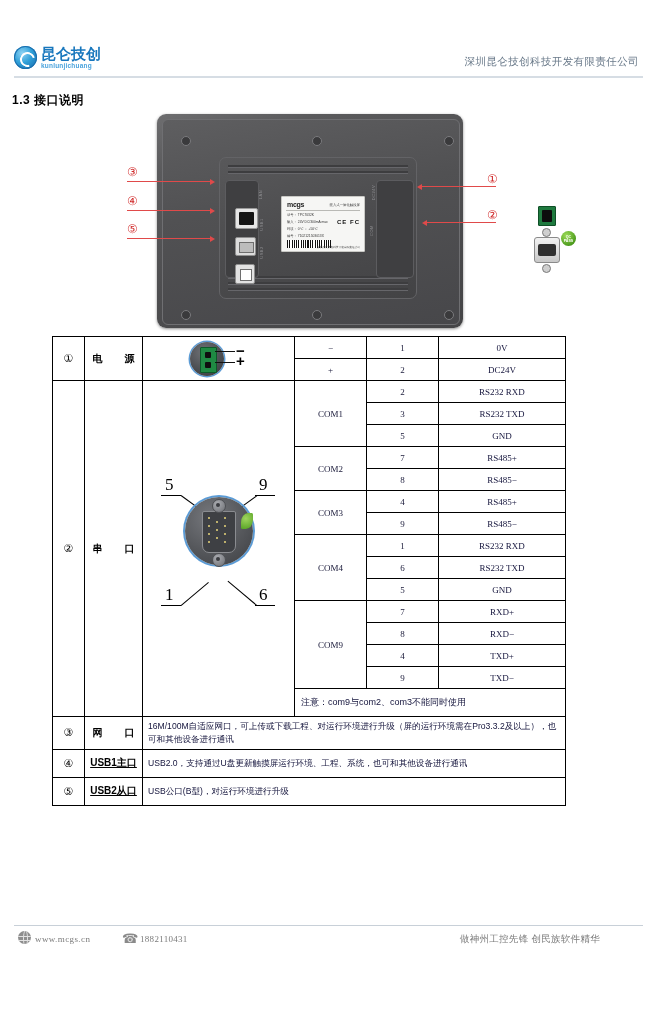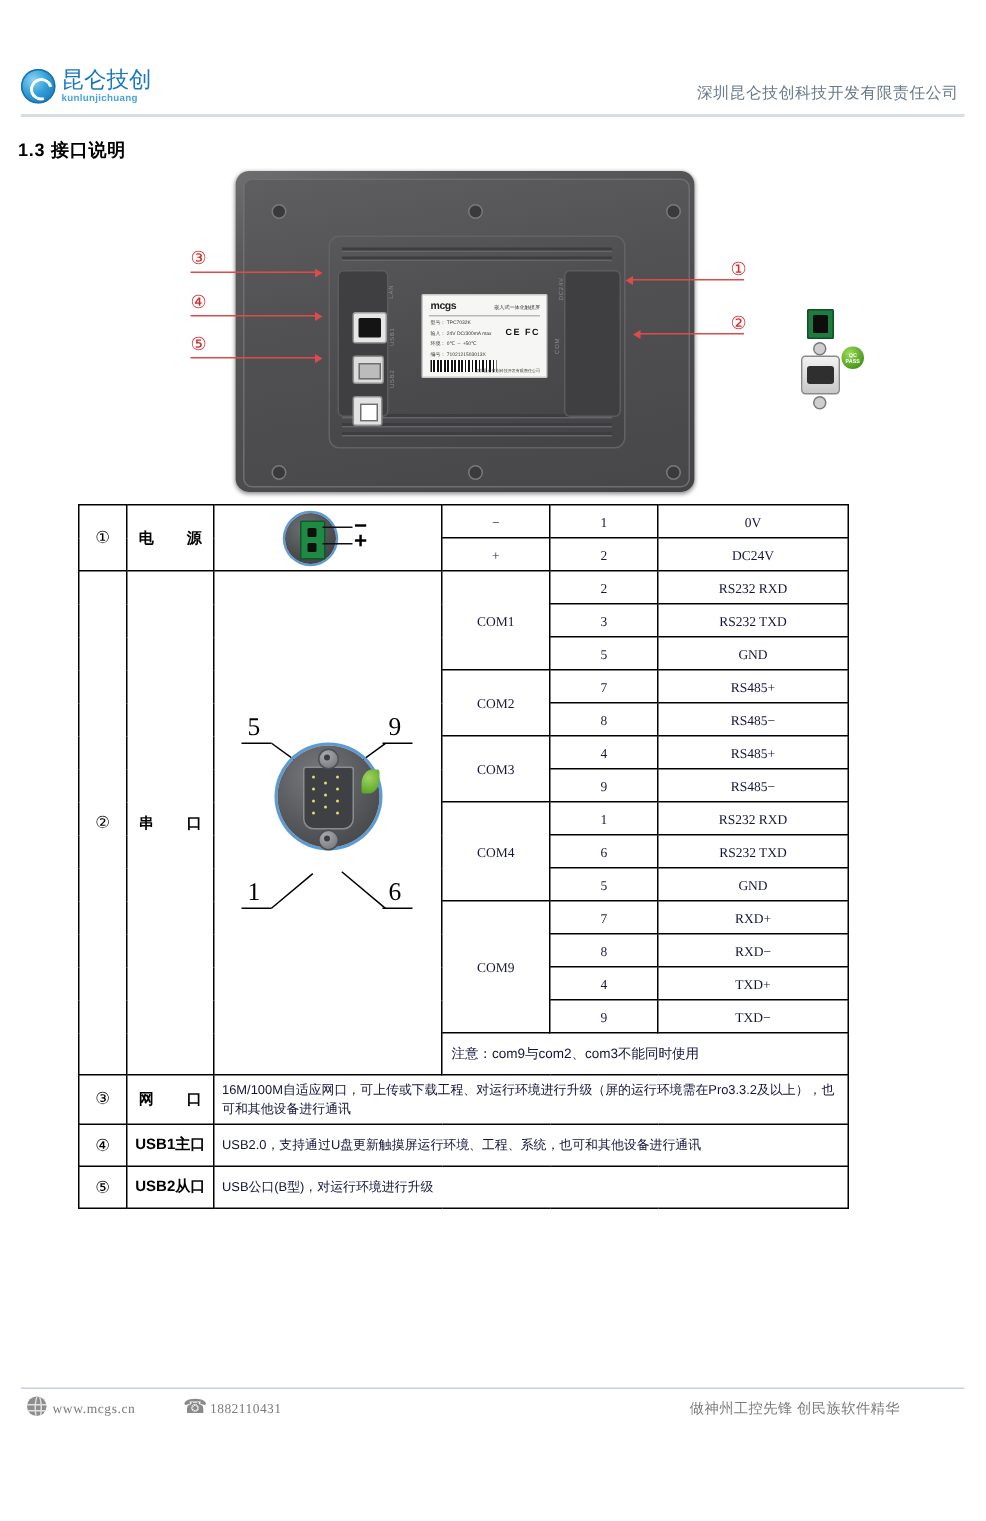--- a/index.html
+++ b/index.html
@@ -44,21 +44,21 @@
     width: 11px; height: 11px;
     border-radius: 50%;
     border: 2.5px solid #ffffff;
     border-right-color: transparent;
     transform: rotate(30deg);
   }
   .logo-text { display: flex; flex-direction: column; line-height: 1; }
   .logo-cn {
     font-family: "Liberation Sans", "DejaVu Sans", sans-serif;
     font-size: 15px;
-    font-weight: normal;
+    font-weight: bold;
     color: #1877bd;
     letter-spacing: 0px;
   }
   .logo-en {
     font-family: "Liberation Sans", "DejaVu Sans", sans-serif;
     font-size: 6.5px;
     font-weight: bold;
     color: #4aa3dd;
     letter-spacing: 0.2px;
     margin-top: 2px;
@@ -408,20 +408,21 @@
     font-size: 10px;
     font-weight: bold;
     color: #000;
     letter-spacing: 6px;
     text-indent: 6px;
   }
   td.name-cell.compact {
     letter-spacing: 0px;
     text-indent: 0;
     font-size: 10px;
+    text-decoration: underline;
   }
   td.desc-cell {
     font-family: "Liberation Serif", "DejaVu Serif", serif;
     font-size: 9px;
     color: #14143c;
   }
   td.note-cell {
     text-align: left;
     padding: 3px 6px;
     font-family: "Liberation Sans", "DejaVu Sans", sans-serif;

